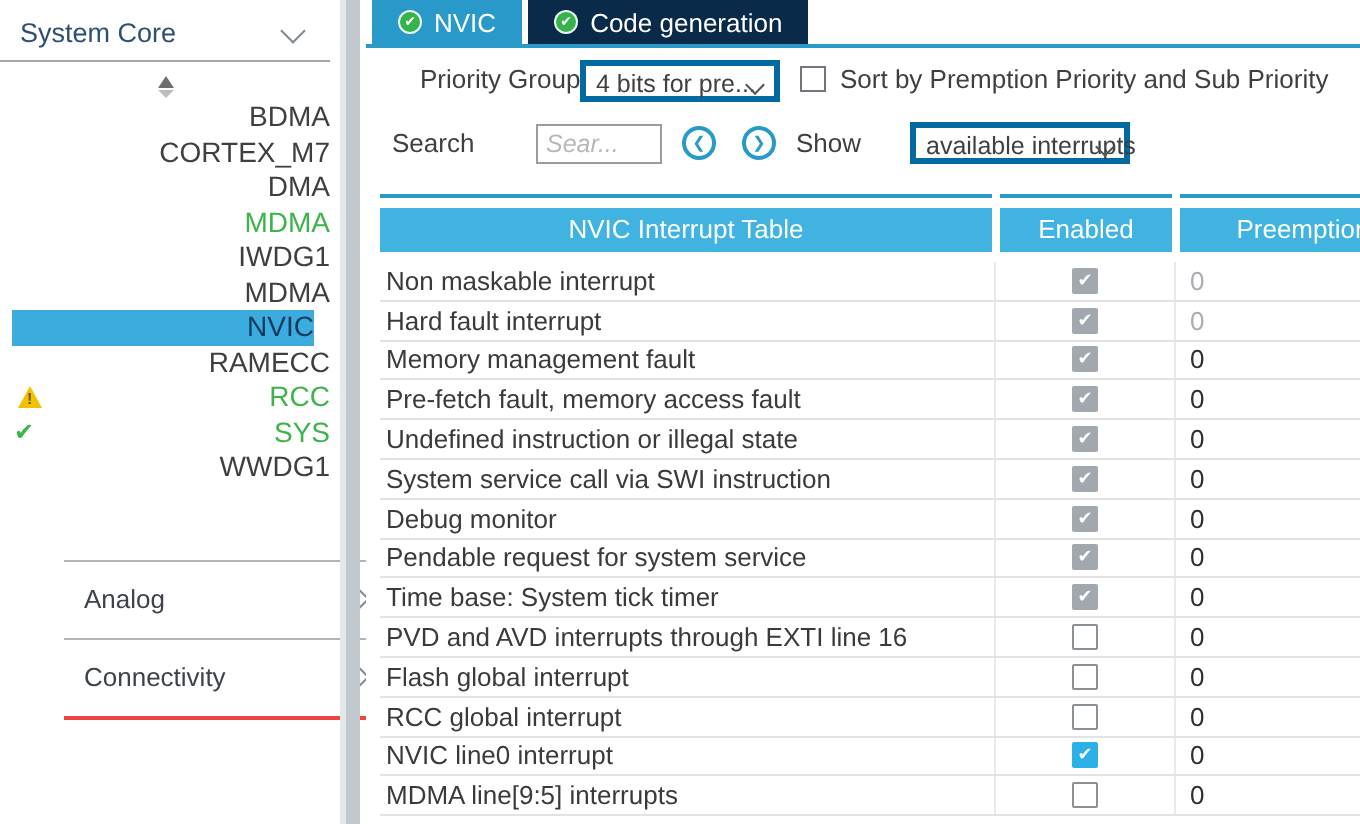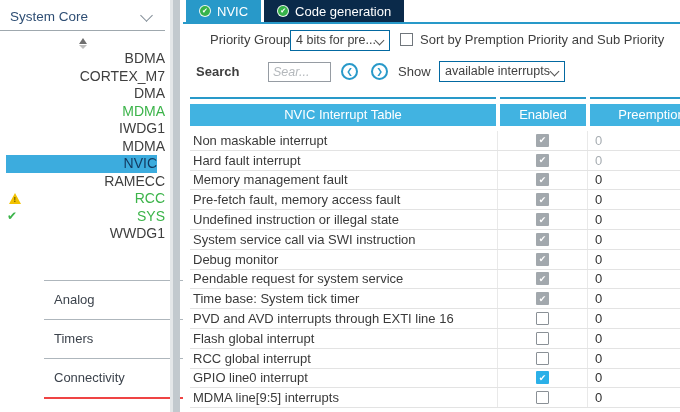--- a/index.html
+++ b/index.html
@@ -21,21 +21,21 @@
   #sb-list{position:absolute;left:0;top:50px;width:165px;}
   .sb-item{position:relative;height:17.5px;cursor:pointer;}
   .sb-label{display:block;padding-left:37px;line-height:17.5px;font-size:14px;color:#3f3f3f;white-space:nowrap;text-align:right;}
   .sb-item.green .sb-label{color:#3cb44a;}
   .sb-item.selected{margin:0 8px 0 6px;background:#3cacde;}
   .sb-item.selected .sb-label{padding-left:31px;color:#12395f;}
   .warn-icon{position:absolute;left:9px;top:3px;width:0;height:0;border-left:6px solid transparent;border-right:6px solid transparent;border-bottom:11px solid #f2c200;}
   .warn-icon::after{content:"!";position:absolute;left:-1.5px;top:1.5px;font-size:8px;font-weight:bold;color:#6b5500;}
   .ok-icon{position:absolute;left:7px;top:0;font-size:12px;line-height:17.5px;font-weight:bold;color:#3cb44a;}
   .ok-icon::before{content:"✔";}
-  #sb-sections{position:absolute;left:12px;top:280px;width:165px;padding-left:32px;}
+  #sb-sections{position:absolute;left:0;top:280px;width:165px;padding-left:32px;}
   .sb-section{position:relative;height:38px;border-top:1px solid #aeb6bc;cursor:pointer;}
   .sb-section:last-child{border-bottom:2px solid #ef4444;}
   .sb-sec-label{position:absolute;left:10px;top:0;line-height:37px;font-size:13px;color:#3c434c;}
   .sb-section .chev{position:absolute;right:14px;top:14px;}
 
   
   #splitter{position:absolute;left:170px;top:0;width:10px;height:412px;cursor:col-resize;
     background:linear-gradient(to right,#e4e7e9 0,#e4e7e9 3px,#c2c9ce 3px,#c2c9ce 100%);}
 
   
@@ -44,34 +44,34 @@
   .tab{height:22px;display:flex;align-items:center;gap:6px;padding:0 13px;cursor:pointer;}
   .tab .tab-label{font-size:13px;color:#fff;white-space:nowrap;}
   .tab.active{background:#2899c9;}
   .tab:not(.active){background:#0a2a4a;}
   .tab-check{width:12px;height:12px;border-radius:50%;background:#36b34a;border:1px solid rgba(255,255,255,.9);
     display:flex;align-items:center;justify-content:center;box-sizing:border-box;}
   .tab-check::before{content:"✔";font-size:7px;color:#fff;}
   #tab-underline{position:absolute;left:0;top:22px;width:497px;height:2px;background:#2899c9;}
 
   .lbl{position:absolute;height:20px;line-height:20px;font-size:13px;color:#3f3f3f;white-space:nowrap;}
-  .ddown{position:absolute;height:21px;border:1px solid #0369a1;box-sizing:border-box;background:#fff;cursor:pointer;padding-left:36px;}
+  .ddown{position:absolute;height:21px;border:3px solid #0369a1;box-sizing:border-box;background:#fff;cursor:pointer;padding-left:36px;}
   .ddown-text{position:absolute;left:5px;top:0;line-height:19px;font-size:12.5px;color:#3f3f3f;white-space:nowrap;}
   .dd-chev{position:absolute;right:6px;top:6px;width:6px;height:6px;border-right:1.4px solid #555;border-bottom:1.4px solid #555;transform:rotate(45deg);}
   #priority-select{left:107px;top:30px;width:100px;}
   #sort-checkbox{position:absolute;left:217px;top:33px;width:13px;height:13px;border:1px solid #70767c;box-sizing:border-box;background:#fff;cursor:pointer;}
   #sort-label{left:237px;top:30px;}
   #search-input{position:absolute;left:85px;top:62px;width:63px;height:20px;border:1px solid #969ca3;box-sizing:border-box;
     font-family:inherit;font-size:12.5px;padding:0 4px;color:#3f3f3f;outline:none;}
   #search-input::placeholder{font-style:italic;color:#b4b8bc;}
   .nav-btn{position:absolute;top:63px;width:17px;height:17px;border:2px solid #2899c9;border-radius:50%;box-sizing:border-box;
     display:flex;align-items:center;justify-content:center;cursor:pointer;color:#2899c9;font-size:8px;font-weight:bold;}
   #prev-btn{left:158px;}  #prev-btn::before{content:"❮";}
   #next-btn{left:188px;}  #next-btn::before{content:"❯";}
-  #show-select{left:256px;top:61px;width:126px;}
+  #show-select{left:272px;top:61px;width:110px;}
 
   
   #topline{position:absolute;left:7px;top:97px;height:2px;display:flex;}
   #topline .seg{height:2px;background:#2899c9;}
   .seg1{width:306px;} .gap{width:4px;background:#fff !important;} .seg2{width:86px;} .seg3{width:167px;}
   #thead{position:absolute;left:7px;top:104px;height:22px;display:flex;}
   .th{height:22px;line-height:22px;background:#41b3e1;color:#fff;font-size:13px;text-align:center;white-space:nowrap;overflow:hidden;}
   #tbody{position:absolute;left:7px;top:131px;width:563px;}
   .row{display:flex;height:19.8px;border-bottom:1px solid #e3e3e3;align-items:center;box-sizing:border-box;}
   .cell{height:100%;display:flex;align-items:center;box-sizing:border-box;}
@@ -136,24 +136,20 @@
         <div class="sb-item">
           <div class="sb-label">WWDG1</div>
         </div>
       </div>
     <div id="sb-sections">
         <div class="sb-section">
           <div class="sb-sec-label">Analog</div>
           <div class="chev chev-right"></div>
         </div>
         <div class="sb-section">
-          <div class="sb-sec-label">Timers</div>
-          <div class="chev chev-right"></div>
-        </div>
-        <div class="sb-section">
           <div class="sb-sec-label">Connectivity</div>
           <div class="chev chev-right"></div>
         </div>
       </div>
   </div>
 
   <div id="splitter"></div>
 
   <div id="main">
     <div id="tabbar">
@@ -169,21 +165,21 @@
     <div id="tab-underline"></div>
 
     <span class="lbl" style="left:13px;top:30px;margin-left:14px;">Priority Group</span>
     <div class="ddown" id="priority-select">
       <span class="ddown-text">4 bits for pre...</span>
       <span class="dd-chev"></span>
     </div>
     <div id="sort-checkbox"></div>
     <span class="lbl" id="sort-label">Sort by Premption Priority and Sub Priority</span>
 
-    <span class="lbl" style="left:13px;top:62px;font-weight:bold;">Search</span>
+    <span class="lbl" style="left:13px;top:62px;">Search</span>
     <input id="search-input" type="text" placeholder="Sear..." style="">
     <div class="nav-btn" id="prev-btn"></div>
     <div class="nav-btn" id="next-btn"></div>
     <span class="lbl" style="left:215px;top:62px;">Show</span>
     <div class="ddown" id="show-select">
       <span class="ddown-text">available interrupts</span>
       <span class="dd-chev"></span>
     </div>
 
     <div id="topline">
@@ -279,21 +275,21 @@
           <div class="cell prio">0</div>
         </div>
         <div class="row">
           <div class="cell name">RCC global interrupt</div>
           <div class="cell enabled">
             <div class="cb cb-off"></div>
           </div>
           <div class="cell prio">0</div>
         </div>
         <div class="row">
-          <div class="cell name">GPIO line0 interrupt</div>
+          <div class="cell name">NVIC line0 interrupt</div>
           <div class="cell enabled">
             <div class="cb cb-on"></div>
           </div>
           <div class="cell prio">0</div>
         </div>
         <div class="row">
           <div class="cell name">MDMA line[9:5] interrupts</div>
           <div class="cell enabled">
             <div class="cb cb-off"></div>
           </div>

